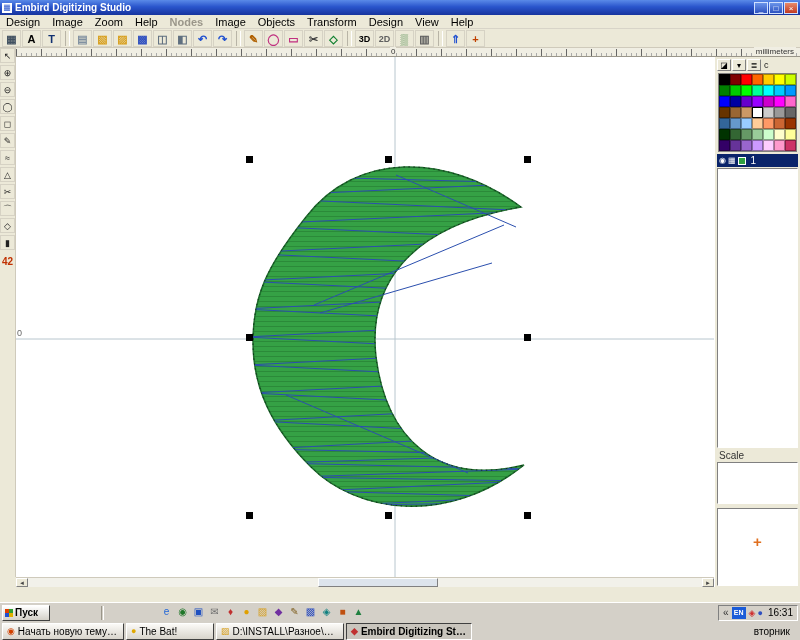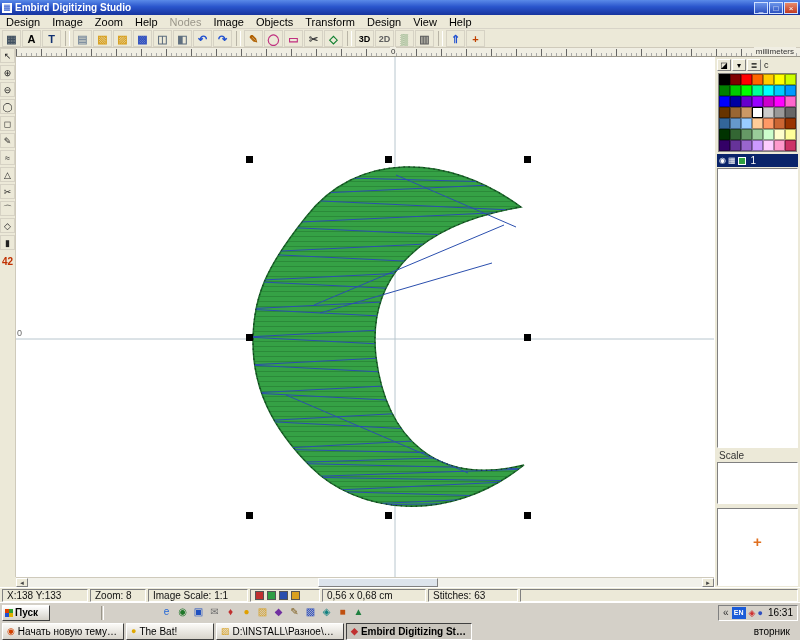--- a/index.html
+++ b/index.html
@@ -13,21 +13,21 @@
   #app-icon { width:10px; height:10px; background:#fff; color:#2a55cc; font-size:8px; line-height:10px; text-align:center; margin-right:3px; }
   #title-text { font-size:10px; font-weight:bold; flex:1; white-space:nowrap; }
   .tb-win { width:14px; height:12px; font-size:8px; line-height:11px; text-align:center; color:#fff;
     background:linear-gradient(#6a94ea,#2d52c0); border:1px solid #cfe0ff; margin-left:1px; }
   .tb-win.close { background:linear-gradient(#e88a6a,#c03a22); }
 
   
   #menubar { position:absolute; left:0; top:15px; width:800px; height:14px; background:#ECE9D8;
     display:flex; align-items:center; border-bottom:1px solid #d8d4c8; }
   .menu-item { font-size:11px; padding:0 6px; color:#000; height:14px; line-height:14px; }
-  .menu-item.disabled { color:#9a968a; }
+  .menu-item.disabled { color:#9a968a;font-weight:bold; }
 
   
   #toolbar { position:absolute; left:0; top:29px; width:800px; height:19px; background:#ECE9D8;
     display:flex; align-items:center; padding-left:2px; border-bottom:1px solid #cfcabb; }
   .tb-btn { width:19px; height:17px; font-size:11px; font-weight:bold; text-align:center; line-height:16px;
     border:1px solid #d6d2c4; background:#ECE9D8; margin-right:1px; overflow:hidden; }
   .tb-sep { width:5px; height:15px; border-left:1px solid #b8b4a6; border-right:1px solid #fff; margin:0 3px; }
 
   
   #tool-column { position:absolute; left:0; top:48px; width:16px; height:529px; background:#ECE9D8;
@@ -318,34 +318,20 @@
   </div>
 
   <div id="hscroll">
     <div class="sc-btn">◄</div>
     <div id="hscroll-track">
       <div id="hscroll-thumb"></div>
     </div>
     <div class="sc-btn">►</div>
   </div>
 
-  <div id="statusbar">
-    <div class="seg" id="seg-coords">X:138 Y:133</div>
-    <div class="seg" id="seg-zoom">Zoom: 8</div>
-    <div class="seg" id="seg-scale">Image Scale: 1:1</div>
-    <div class="seg" id="seg-icons">
-        <div class="st-ico" style="background: rgb(192, 48, 48);"></div>
-        <div class="st-ico" style="background: rgb(47, 158, 68);"></div>
-        <div class="st-ico" style="background: rgb(43, 79, 174);"></div>
-        <div class="st-ico" style="background: rgb(216, 160, 32);"></div>
-      </div>
-    <div class="seg" id="seg-size">0,56 x 0,68 cm</div>
-    <div class="seg" id="seg-stitches">Stitches: 63</div>
-    <div class="seg" id="seg-fill"></div>
-  </div>
 
   <div id="taskbar">
     <div id="tb-row1">
       <div id="start-button">
         <span id="windows-flag-icon">
           <span style="background:#E04000"></span>
             <span style="background:#30A030"></span>
             <span style="background:#2050D0"></span>
             <span style="background:#E0B000"></span>
         </span>

